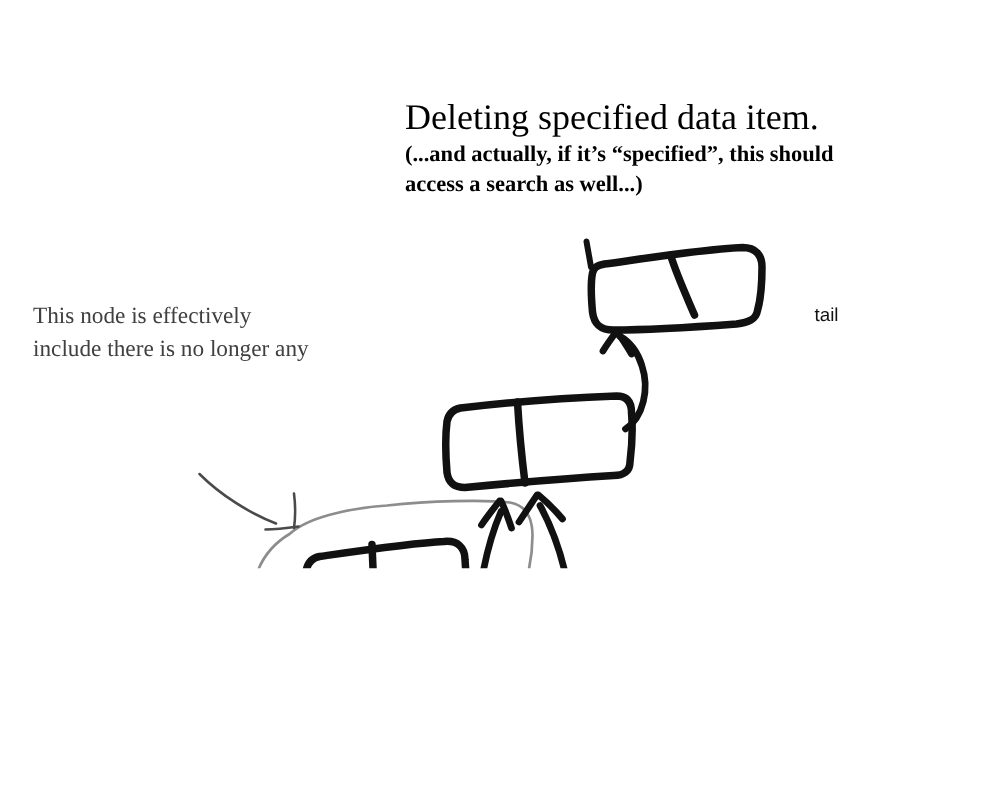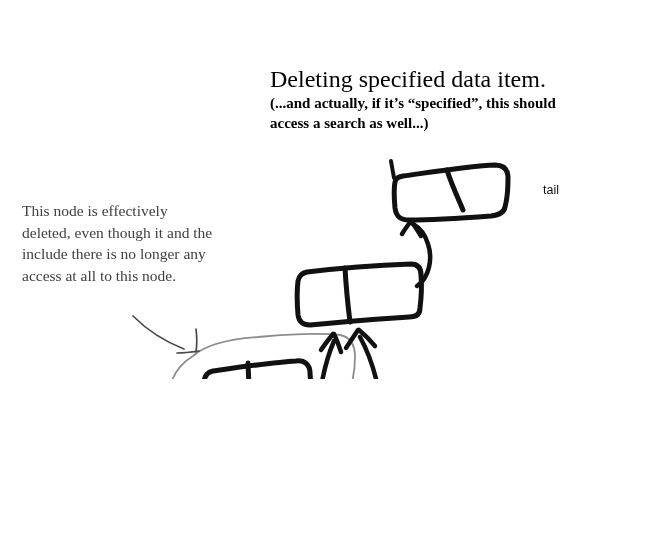--- a/index.html
+++ b/index.html
@@ -13,21 +13,21 @@
   .ink  { fill:none; stroke:var(--color-ink,#111111); stroke-width:5; stroke-linecap:round; stroke-linejoin:round; }
   .ink.w45 { stroke-width:4.5; }
   .ink.w4  { stroke-width:4; }
   .thin { fill:none; stroke:var(--color-thin_ink,#4a4a4a); stroke-width:1.7; stroke-linecap:round; stroke-linejoin:round; }
   .bubble-line { fill:none; stroke:var(--color-bubble,#8d8d8d); stroke-width:1.8; stroke-linecap:round; stroke-linejoin:round; }
   .title-block { position:absolute; left:270px; top:66px; width:360px; color:#000; }
   .page-title { font-size:24px; line-height:27px; }
   .subtitle-line { font-size:15px; line-height:20px;font-weight:bold; }
   .annotation { position:absolute; left:22px; top:200px; width:250px; color:#404040; }
   .annotation-line { font-size:15.5px; line-height:21.7px; }
-  .node-label { position:absolute; font-family:"Liberation Sans", sans-serif; font-size:12.5px; color:#111; }
+  .node-label { position:absolute; font-family:"Liberation Sans", sans-serif; font-size:12.5px; color:#111;margin-top:20px; }
   .label-head { left:40px; top:434px; }
   .label-tail { left:543px; top:183px; }
 </style>
 </head>
 <body>
 
 <div class="canvas">
 
   <svg class="sketch-svg" viewBox="0 0 665 539" xmlns="http://www.w3.org/2000/svg">
 
@@ -92,21 +92,19 @@
   </svg>
 
   <div class="title-block">
     <div class="page-title">Deleting specified data item.</div>
     <div class="subtitle-line">(...and actually, if it’s “specified”, this should</div>
     <div class="subtitle-line">access a search as well...)</div>
   </div>
 
   <div class="annotation">
     <div class="annotation-line">This node is effectively</div>
-    <div class="annotation-line">deleted, even though it and the</div>
     <div class="annotation-line">include there is no longer any</div>
-    <div class="annotation-line">access at all to this node.</div>
   </div>
 
   <div class="node-label label-head">link</div>
   <div class="node-label label-tail">tail</div>
 
 </div>
 
 </body></html>

